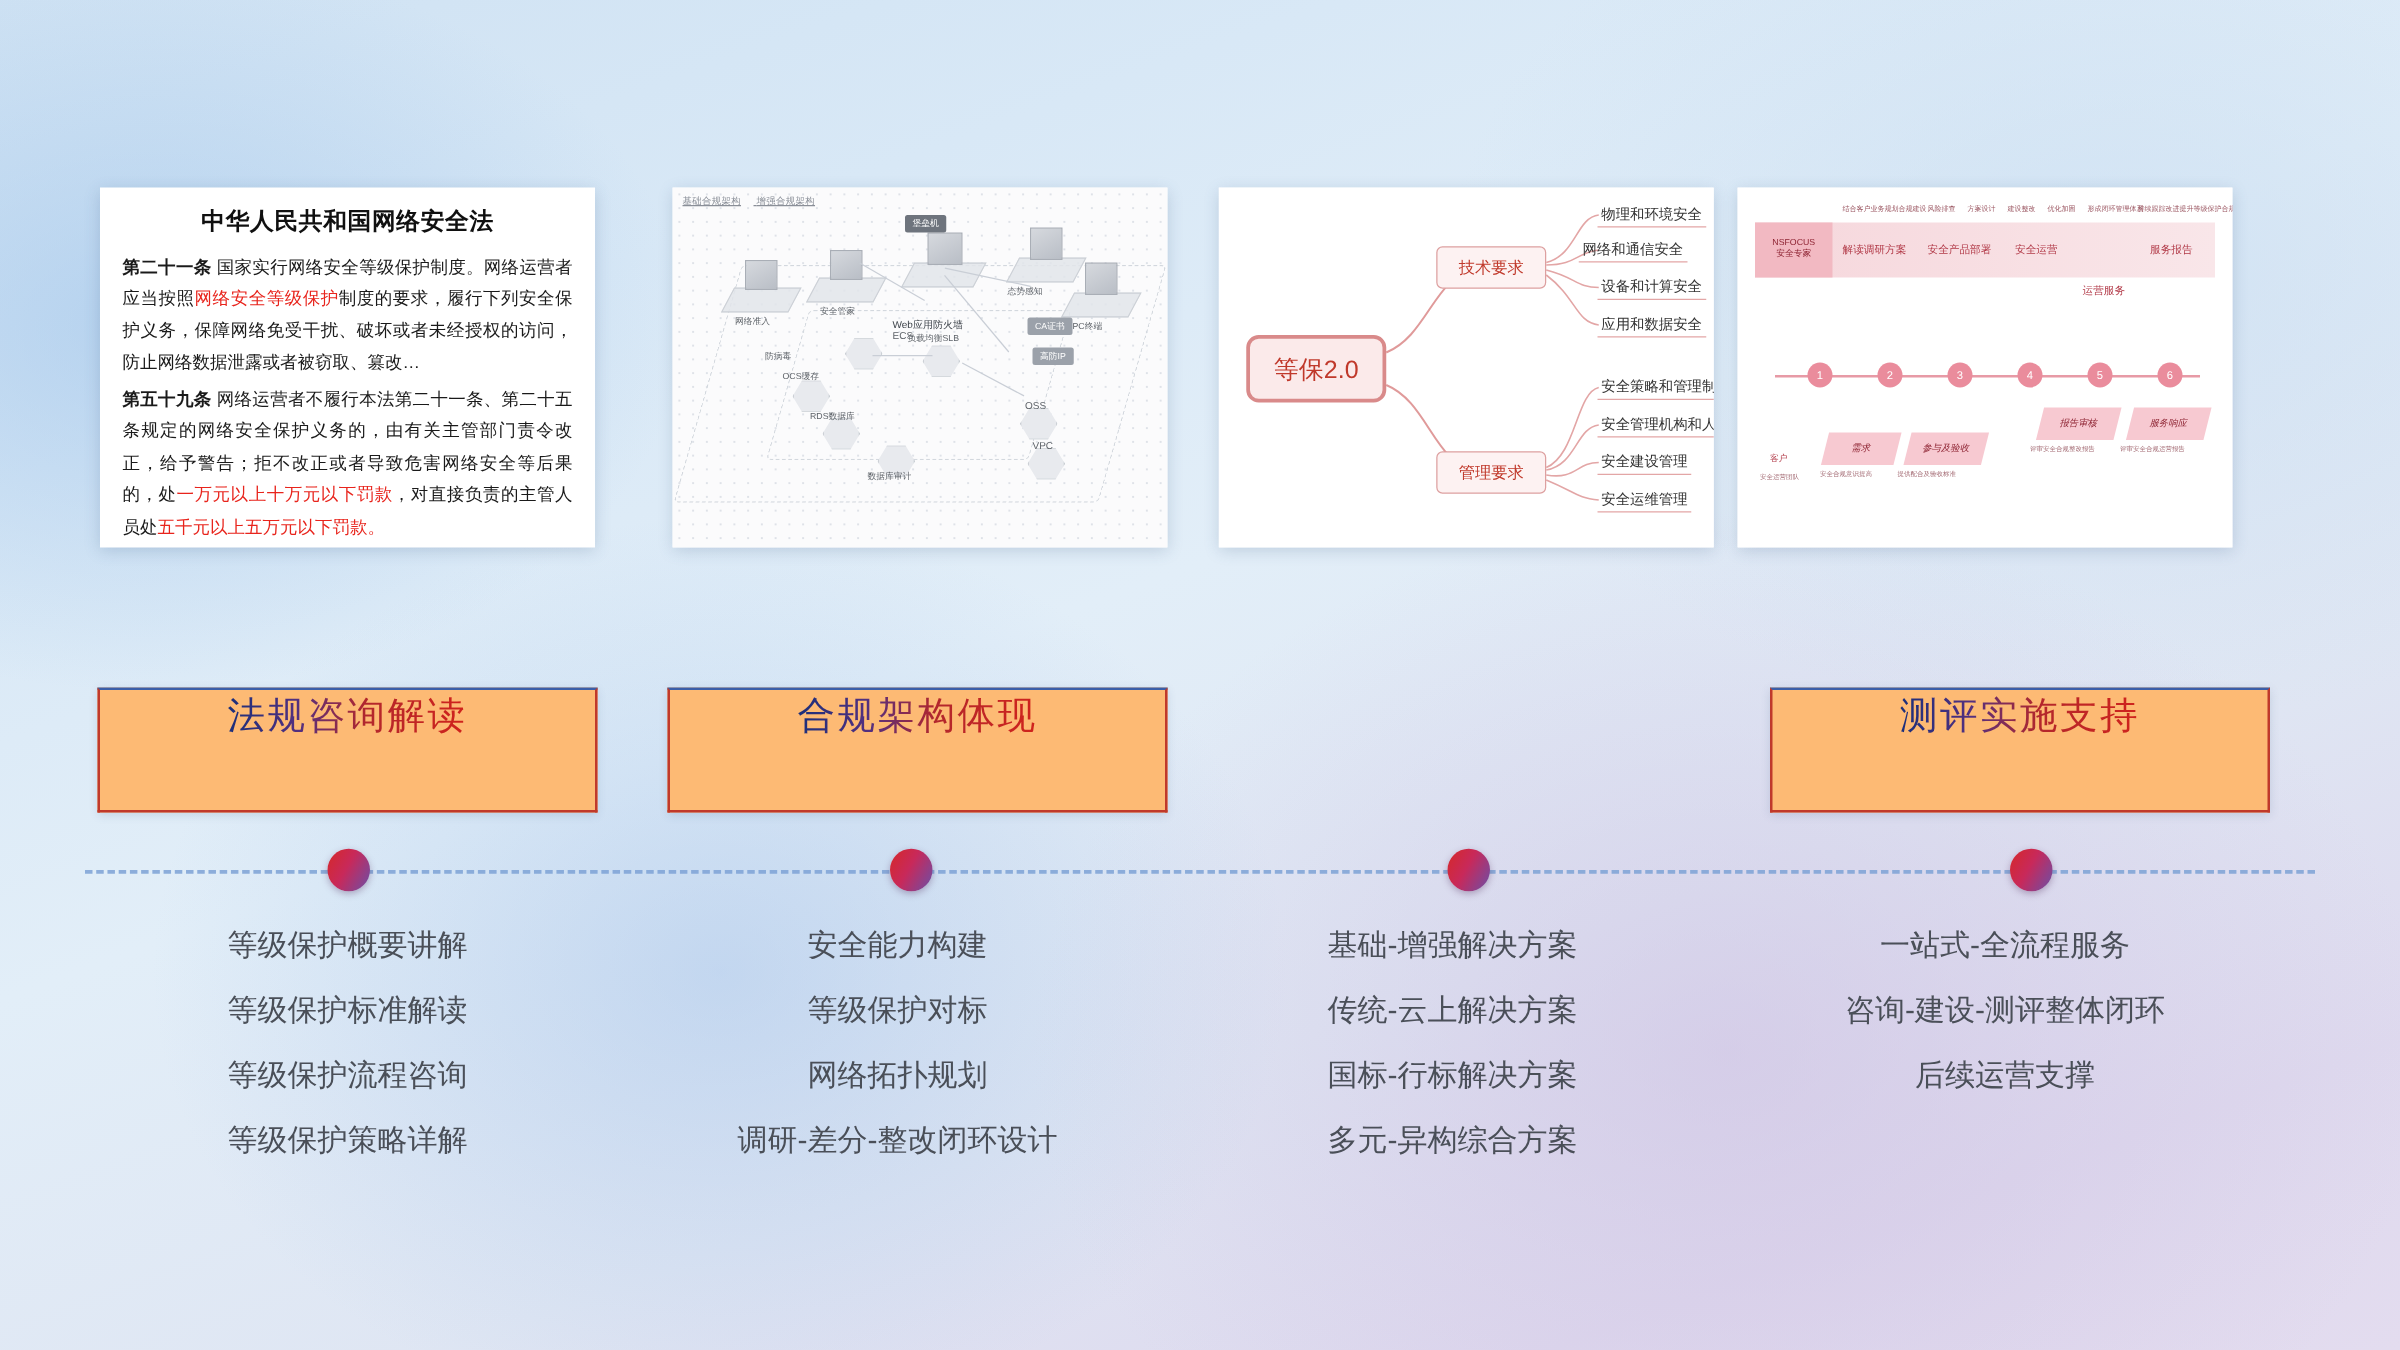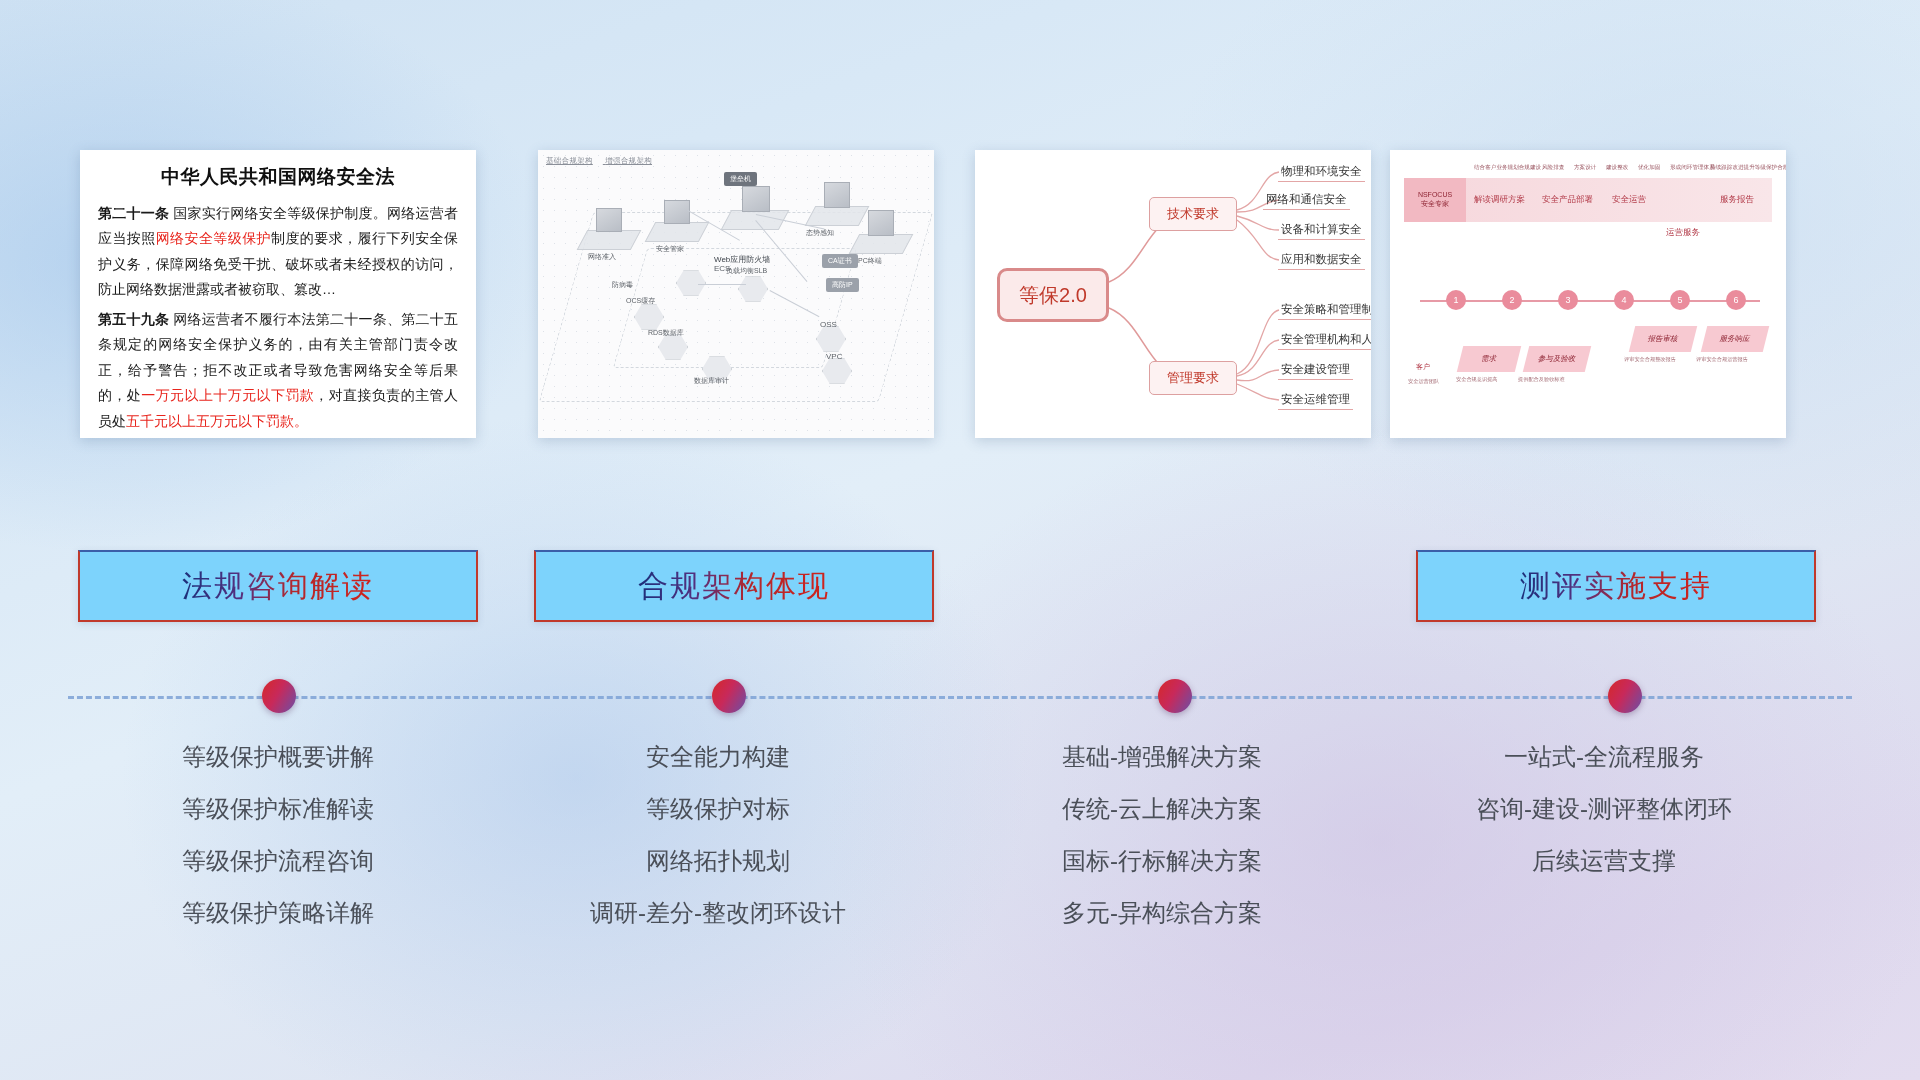--- a/index.html
+++ b/index.html
@@ -83,24 +83,24 @@
             display:flex; align-items:center; justify-content:center; top:140px; }
   .ns-para { position:absolute; background:#f7c9d1; transform:skewX(-14deg);
              display:flex; flex-direction:column; align-items:center; justify-content:center;}
   .ns-para b { font-size:7.5px; color:#8e2433; font-weight:normal; }
   .ns-sub { position:absolute; font-size:5.2px; color:#a36a73; white-space:nowrap; }
   .ns-ppl { position:absolute; font-size:7px; color:#b23a48; }
 
   
   .titles { position:absolute; left:0; top:550px; width:1920px; height:92px; }
   .tbox {
-    position:absolute; top:0; height:72px; background:#7dd3fc;
+    position:absolute; top:0; height:100px; background:#fdba74;
     border-left:2px solid #c0392b; border-right:2px solid #c0392b;
     border-top:2px solid #3b5ea8; border-bottom:2px solid #c0392b;
-    display:flex; align-items:center; justify-content:center;
+    display:flex; align-items:flex-start; justify-content:center;
     box-shadow: 0 2px 7px rgba(70,100,140,0.18);
   }
   .tbox span {
     font-size:30px; letter-spacing:2px;
     background:linear-gradient(90deg,#1b2f7a 0%, #54307f 30%, #b3272c 58%, #d0231c 100%);
     -webkit-background-clip:text; background-clip:text; color:transparent;
   }
   .tbox.b1 { left:78px;  width:400px; }
   .tbox.b2 { left:534px; width:400px; }
   .tbox.b3 { left:980px; width:400px; }

